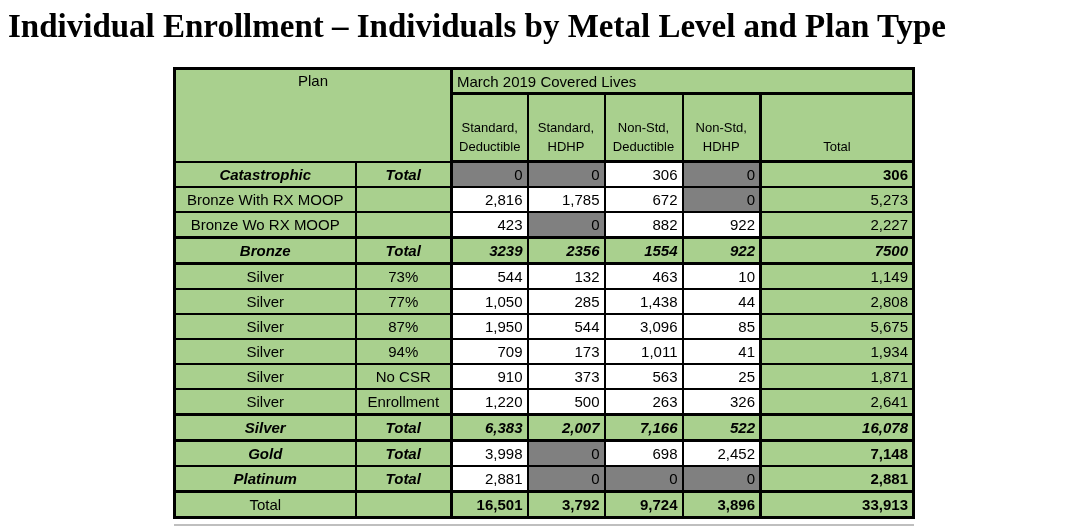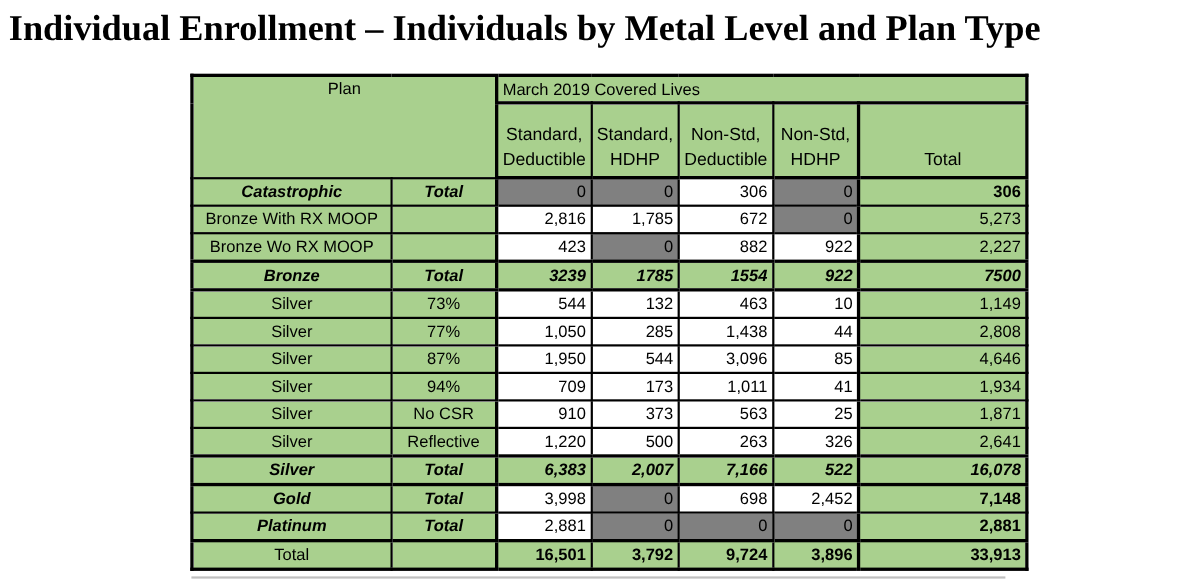--- a/index.html
+++ b/index.html
@@ -21,21 +21,21 @@
   .enroll th,.enroll td{
     border:2px solid var(--border,#000);
     padding:0 4px;overflow:hidden;white-space:nowrap;
   }
   .enroll th{font-weight:normal;}
   
   th.plan-head{vertical-align:top;text-align:center;padding-top:2px;height:22px;}
   th.group-head{text-align:left;height:22px;border-bottom-width:3px;}
   tr.subhead-row th{
     height:62px;vertical-align:bottom;text-align:center;
-    font-size:16px;line-height:1.45;padding-bottom:3px;
+    font-size:13px;line-height:1.45;padding-bottom:3px;
     border-bottom-width:3px;white-space:normal;margin-left:16px;
   }
   
   .enroll td{height:23px;}
   td.lab{text-align:center;padding-left:4px;}
   td.sub{text-align:center;}
   td.num{text-align:right;}
   
   .green{background:var(--green,#A9D08E);}
   .gray{background:var(--gray,#808080);}
@@ -105,21 +105,21 @@
         <td class="num white  vl">423</td>
         <td class="num gray ">0</td>
         <td class="num white ">882</td>
         <td class="num white ">922</td>
         <td class="num green vl ">2,227</td>
       </tr>
       <tr class="tt tb">
         <td class="lab green bi">Bronze</td>
         <td class="sub green bi">Total</td>
         <td class="num green bi vl">3239</td>
-        <td class="num green bi">1785</td>
+        <td class="num green bi">2356</td>
         <td class="num green bi">1554</td>
         <td class="num green bi">922</td>
         <td class="num green vl bi">7500</td>
       </tr>
       <tr class="">
         <td class="lab green ">Silver</td>
         <td class="sub green ">73%</td>
         <td class="num white  vl">544</td>
         <td class="num white ">132</td>
         <td class="num white ">463</td>
@@ -135,21 +135,21 @@
         <td class="num white ">44</td>
         <td class="num green vl ">2,808</td>
       </tr>
       <tr class="">
         <td class="lab green ">Silver</td>
         <td class="sub green ">87%</td>
         <td class="num white  vl">1,950</td>
         <td class="num white ">544</td>
         <td class="num white ">3,096</td>
         <td class="num white ">85</td>
-        <td class="num green vl ">4,646</td>
+        <td class="num green vl ">5,675</td>
       </tr>
       <tr class="">
         <td class="lab green ">Silver</td>
         <td class="sub green ">94%</td>
         <td class="num white  vl">709</td>
         <td class="num white ">173</td>
         <td class="num white ">1,011</td>
         <td class="num white ">41</td>
         <td class="num green vl ">1,934</td>
       </tr>
@@ -157,21 +157,21 @@
         <td class="lab green ">Silver</td>
         <td class="sub green ">No CSR</td>
         <td class="num white  vl">910</td>
         <td class="num white ">373</td>
         <td class="num white ">563</td>
         <td class="num white ">25</td>
         <td class="num green vl ">1,871</td>
       </tr>
       <tr class="">
         <td class="lab green ">Silver</td>
-        <td class="sub green ">Reflective</td>
+        <td class="sub green ">Enrollment</td>
         <td class="num white  vl">1,220</td>
         <td class="num white ">500</td>
         <td class="num white ">263</td>
         <td class="num white ">326</td>
         <td class="num green vl ">2,641</td>
       </tr>
       <tr class="tt tb">
         <td class="lab green bi">Silver</td>
         <td class="sub green bi">Total</td>
         <td class="num green bi vl">6,383</td>

